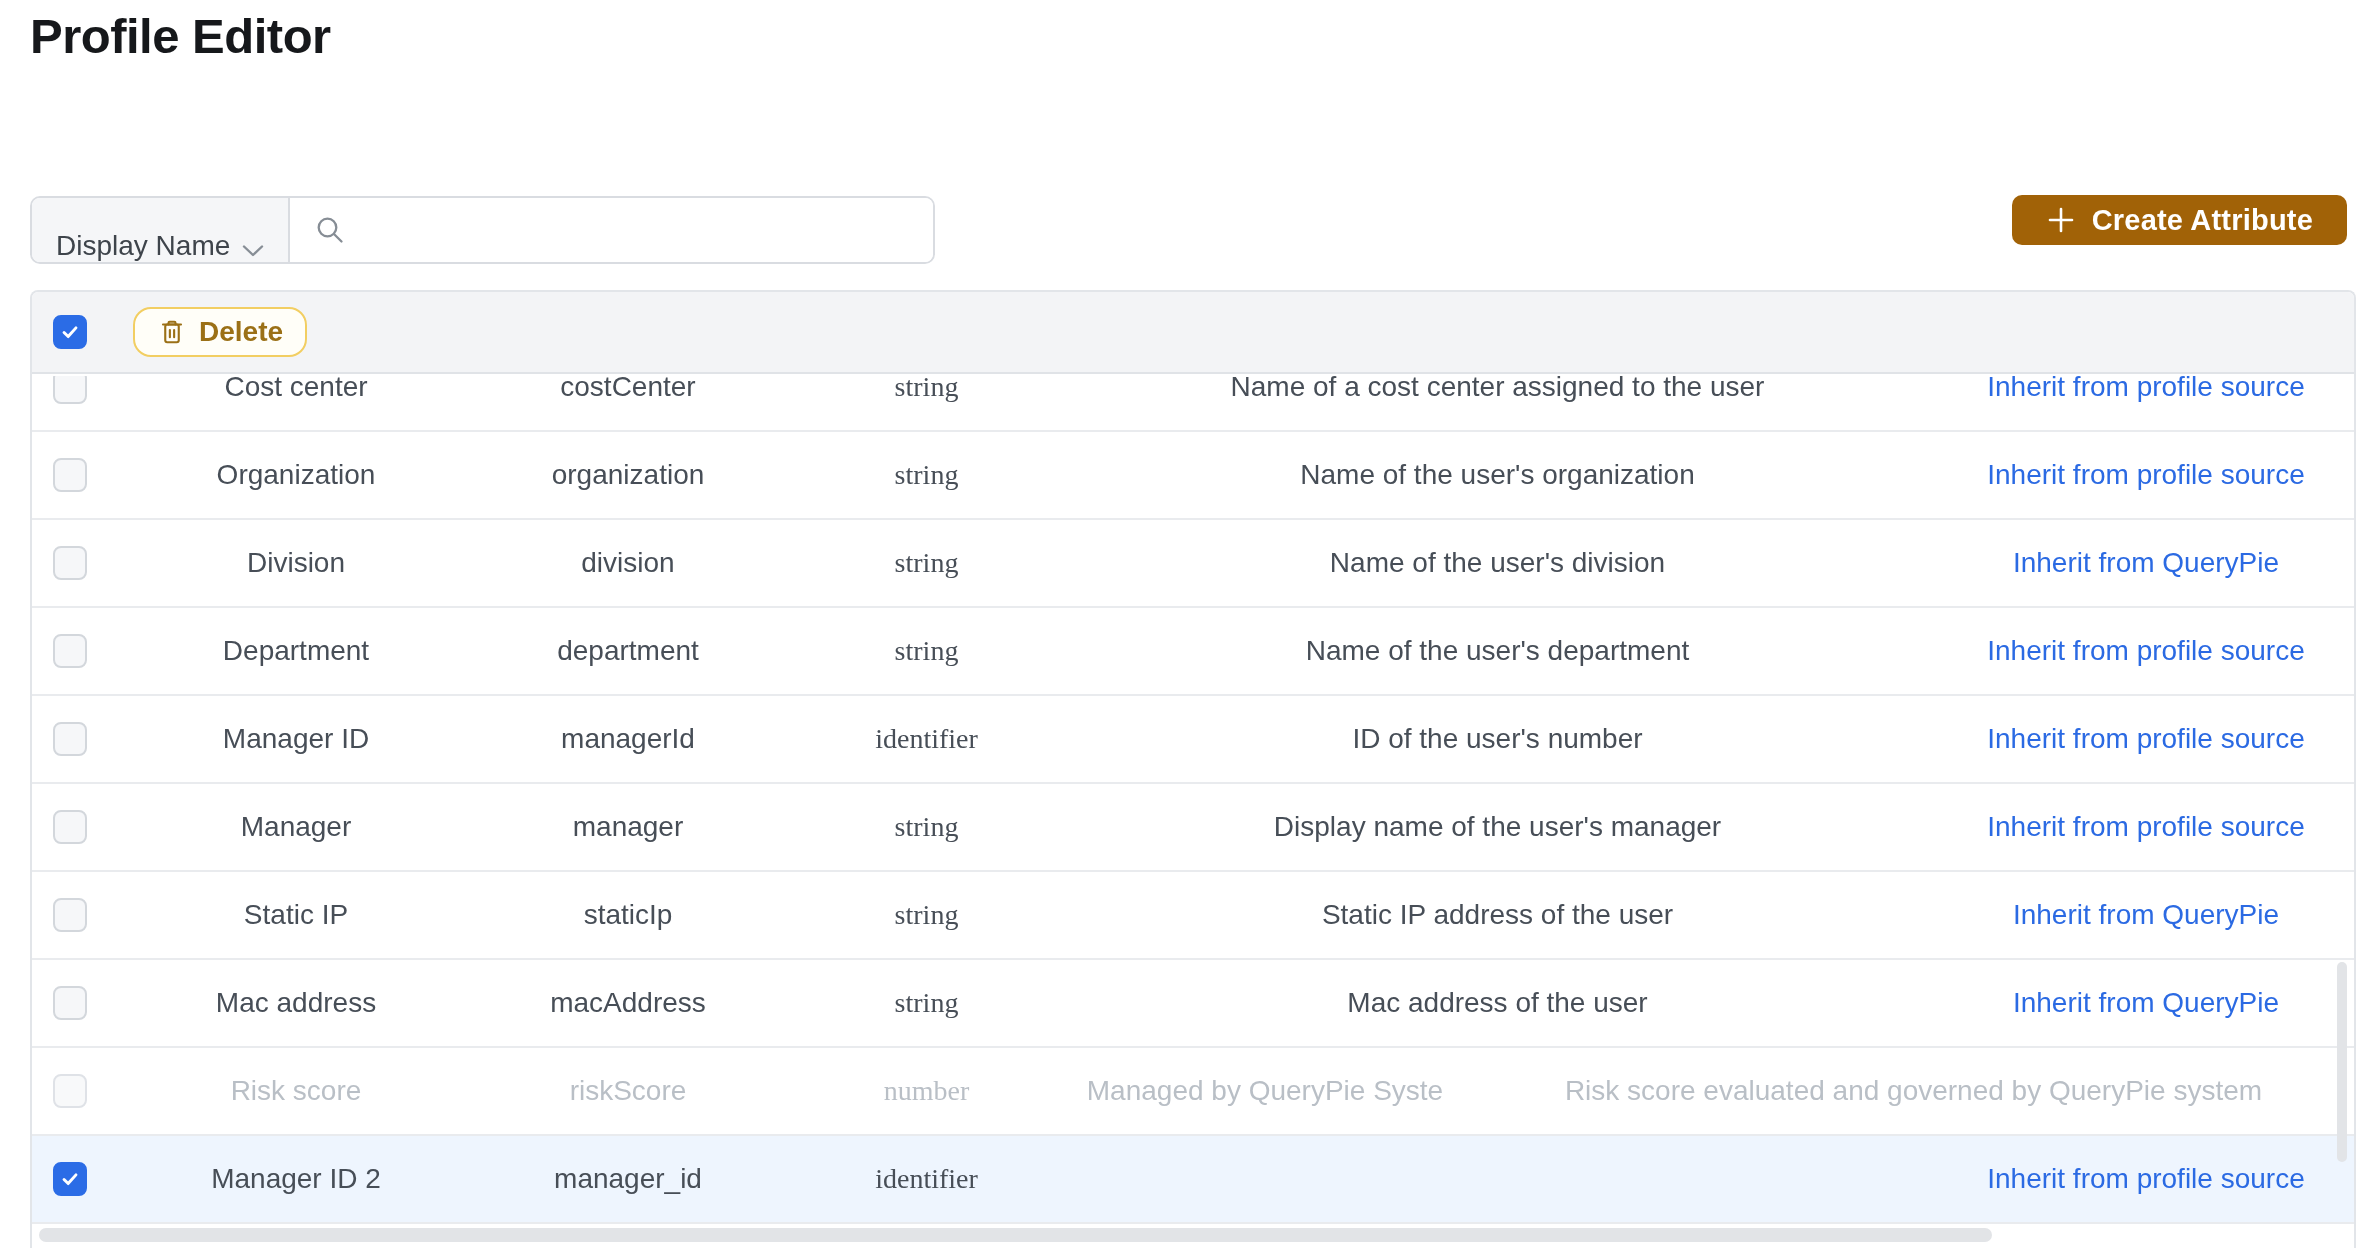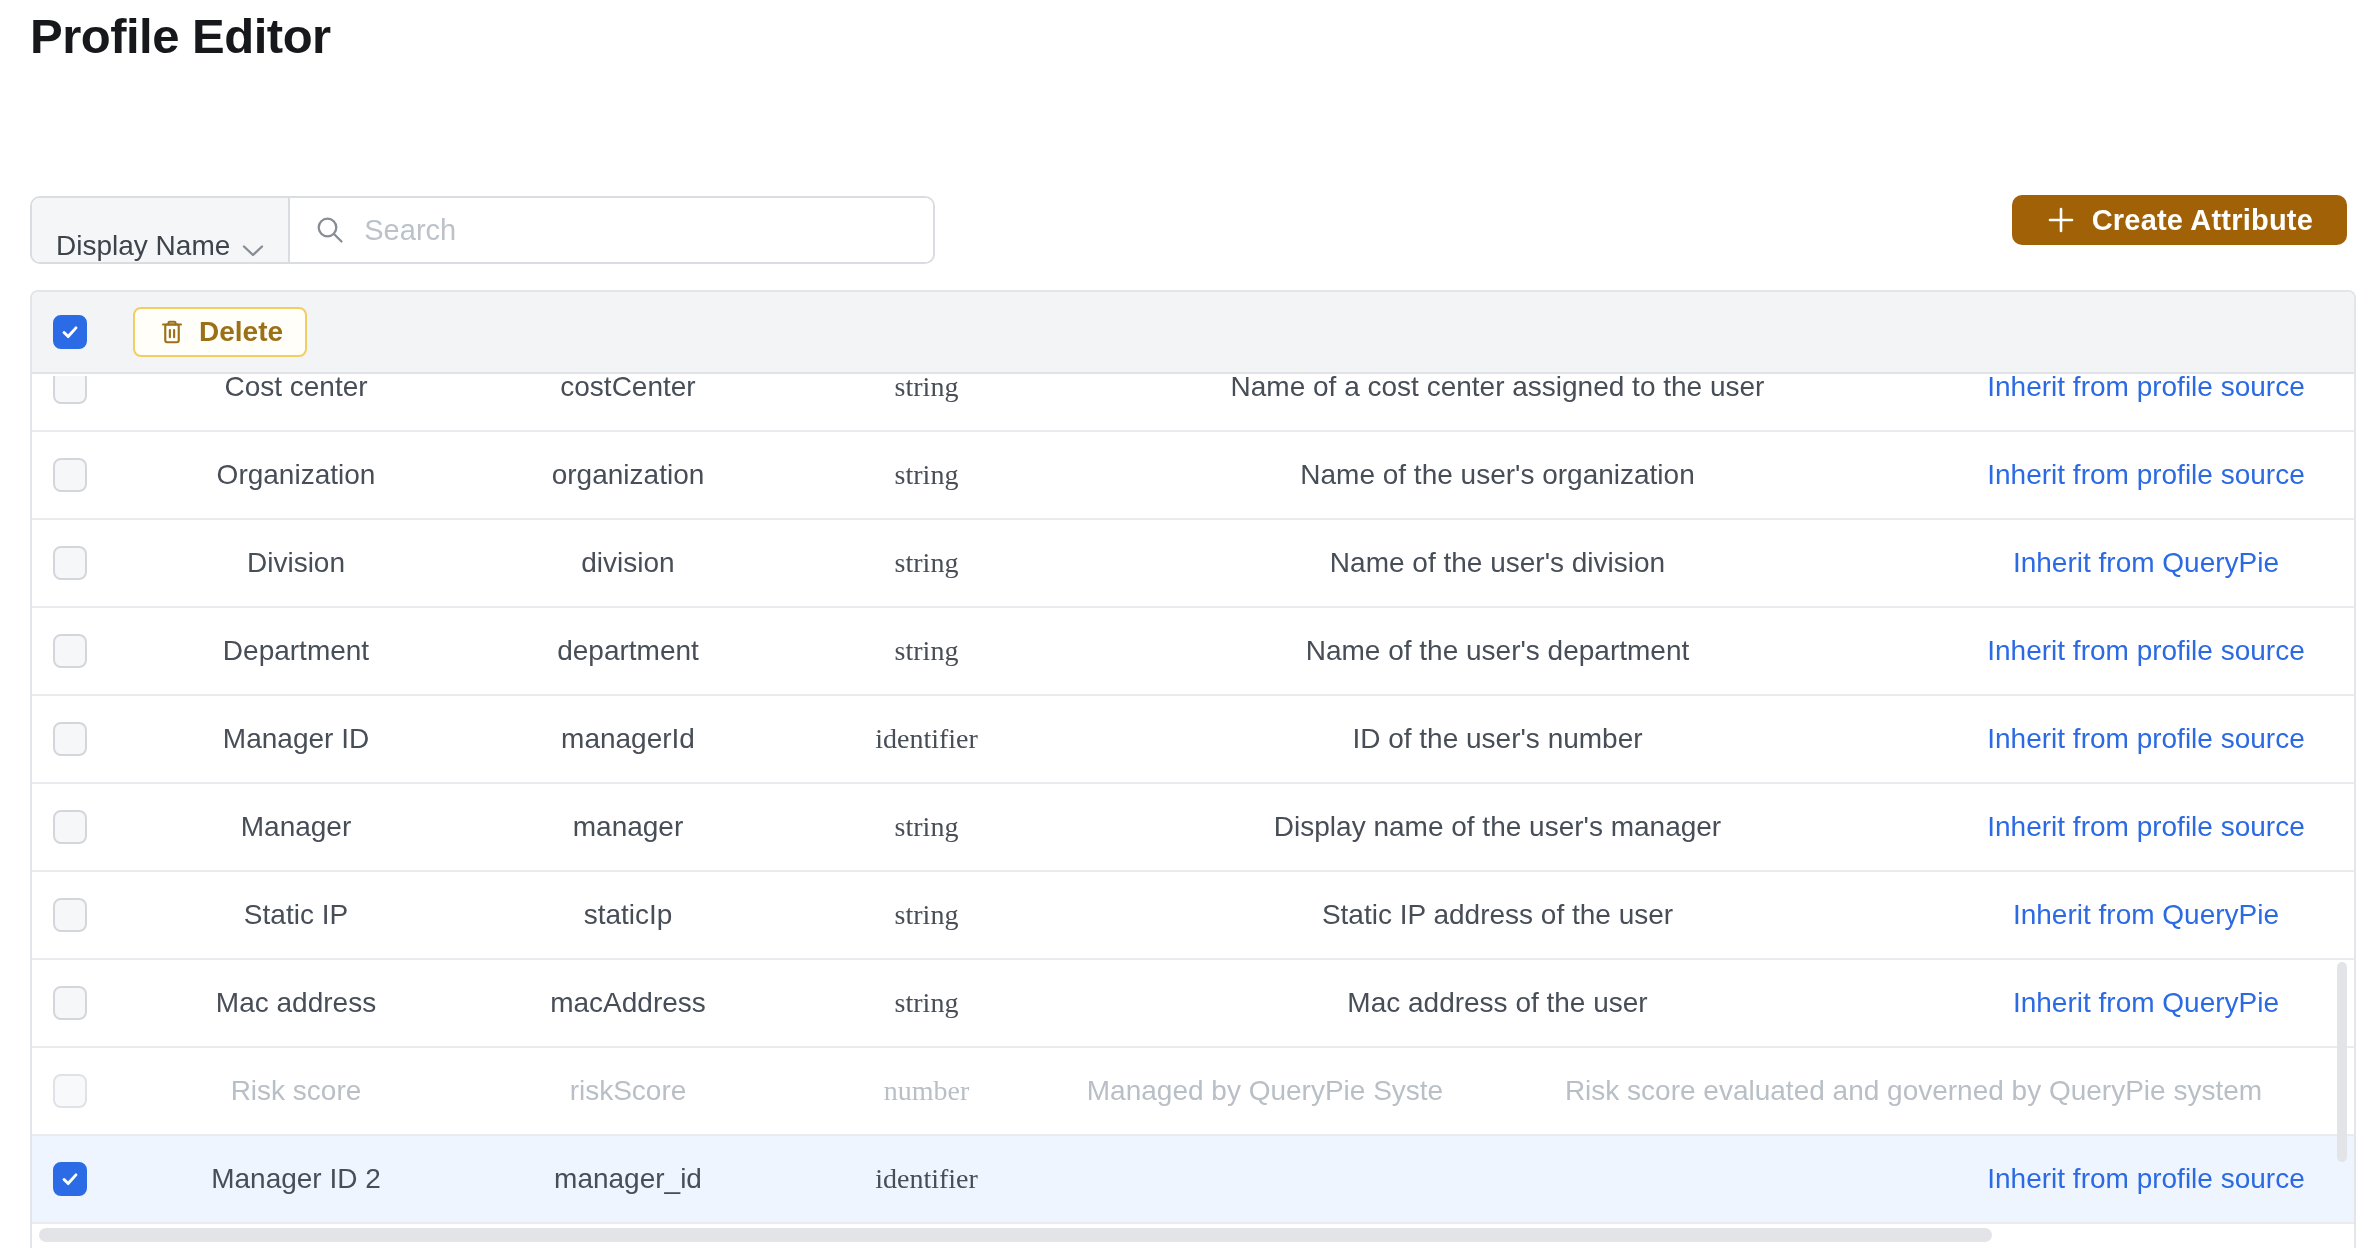--- a/index.html
+++ b/index.html
@@ -31,21 +31,21 @@
   .create-btn .label { color:#fff; font-size:29px; font-weight:600; letter-spacing:0.2px; }
 
   
   .table { position:absolute; left:30px; top:290px; width:2326px; height:958px;
            border:2px solid #e2e5e9; border-bottom:none; border-radius:8px 8px 0 0;
            background:#fff; overflow:hidden; }
   .bulk-bar { position:absolute; left:0; right:0; top:0; height:82px; background:#f3f4f6;
               border-bottom:2px solid #e0e3e7; display:flex; align-items:center; z-index:3; }
   .bulk-bar .cb { margin-left:21px; }
   .delete-btn { margin-left:46px; height:50px; padding:0 22px; background:#fffef8;
-                border:2px solid #f2ce62; border-radius:8px; display:flex; align-items:center;
+                border:2px solid #f2ce62; border-radius:18px; display:flex; align-items:center;
                 gap:12px; cursor:pointer; }
   .delete-btn .label { font-size:28px; font-weight:600; color:#9b7016; }
 
   .table-body { position:absolute; left:0; right:0; top:84px; bottom:0; overflow:hidden; }
 
   .row { display:flex; align-items:center; height:88px; border-bottom:2px solid #e9ebee;
          background:#fff;text-align:center; }
   .row.clipped { margin-top:-32px; }
   .row.selected { background:#eef5fe; }
   .cell { font-size:28px; color:#474e57; white-space:nowrap; overflow:hidden; }
@@ -90,21 +90,20 @@
           <svg width="22" height="14" viewBox="0 0 22 14" fill="none">
             <path d="M2 2.5 L11 11 L20 2.5" stroke="#878e96" stroke-width="2.4" stroke-linecap="round" stroke-linejoin="round"></path>
           </svg>
         </span>
       </div>
       <div class="search-area">
         <svg width="32" height="32" viewBox="0 0 32 32" fill="none">
           <circle cx="13.5" cy="13.5" r="8.8" stroke="#868d95" stroke-width="2.3"></circle>
           <line x1="20.2" y1="20.2" x2="27.5" y2="27.5" stroke="#868d95" stroke-width="2.3" stroke-linecap="round"></line>
         </svg>
-        <input class="search-input" value="" placeholder="Search" style="">
       </div>
     </div>
 
     <button class="create-btn">
       <svg width="30" height="30" viewBox="0 0 30 30" fill="none">
         <line x1="15" y1="4" x2="15" y2="26" stroke="#ffffff" stroke-width="2.6" stroke-linecap="round"></line>
         <line x1="4" y1="15" x2="26" y2="15" stroke="#ffffff" stroke-width="2.6" stroke-linecap="round"></line>
       </svg>
       <span class="label">Create Attribute</span>
     </button>

